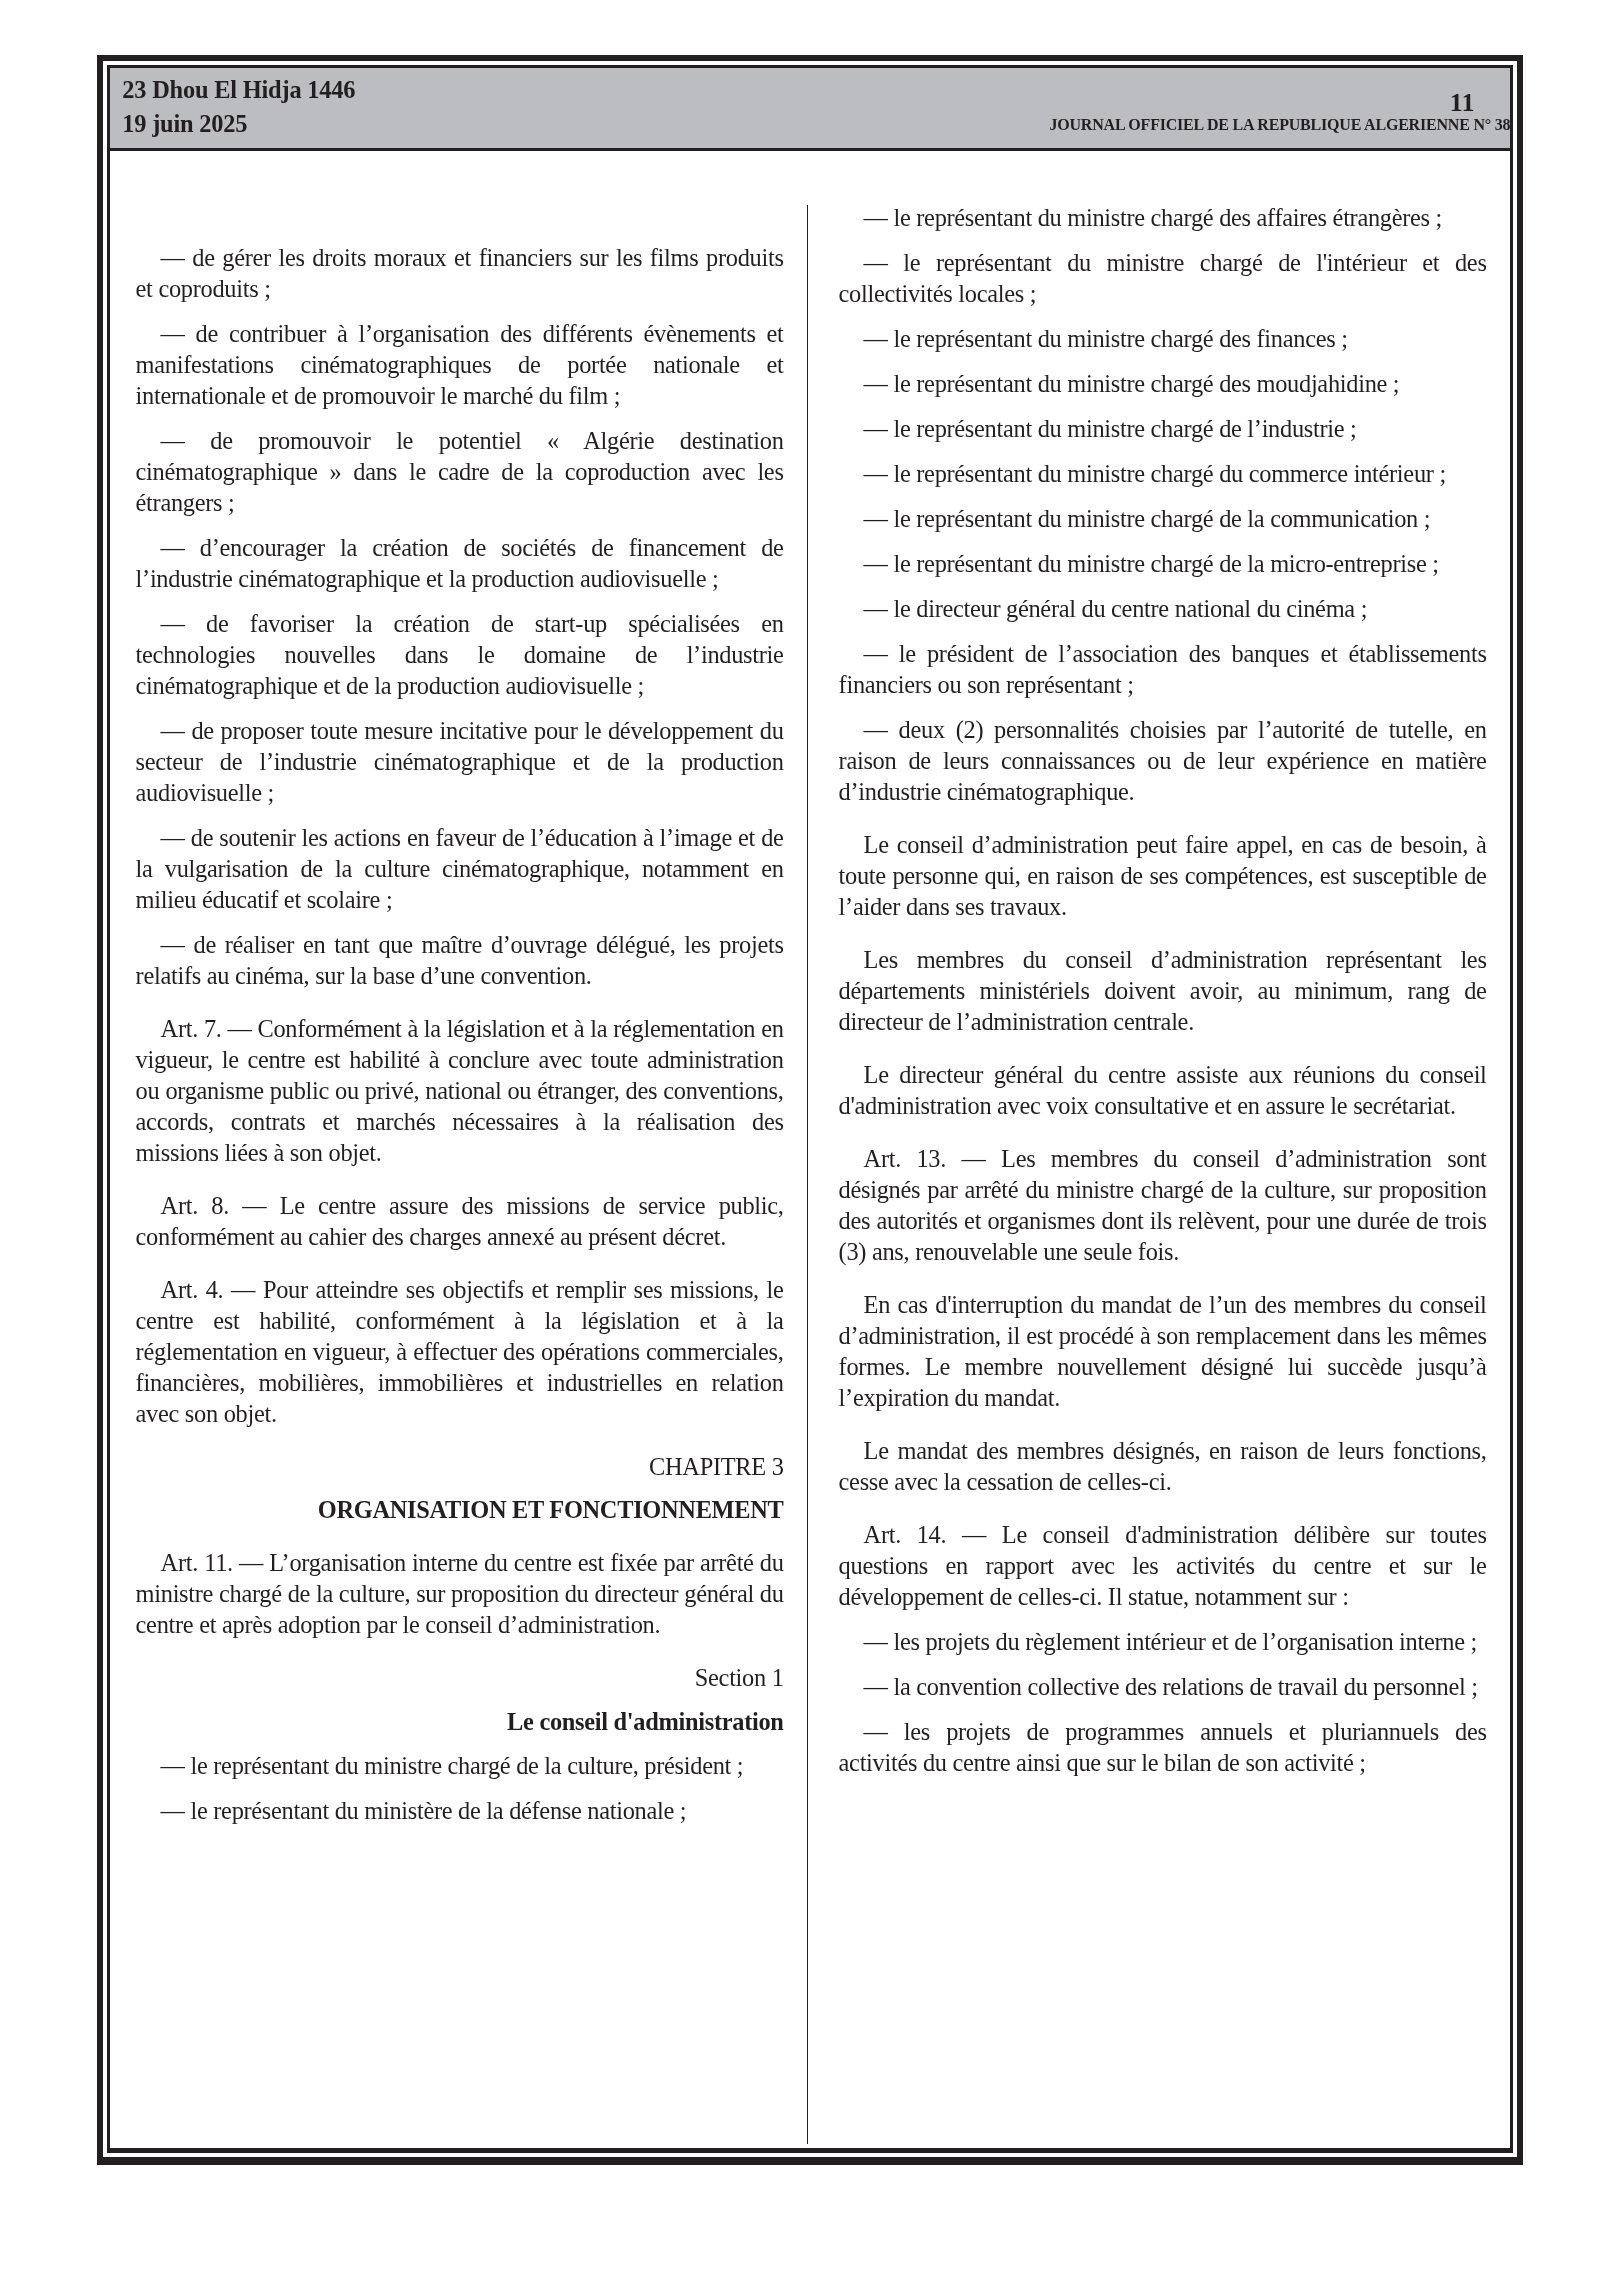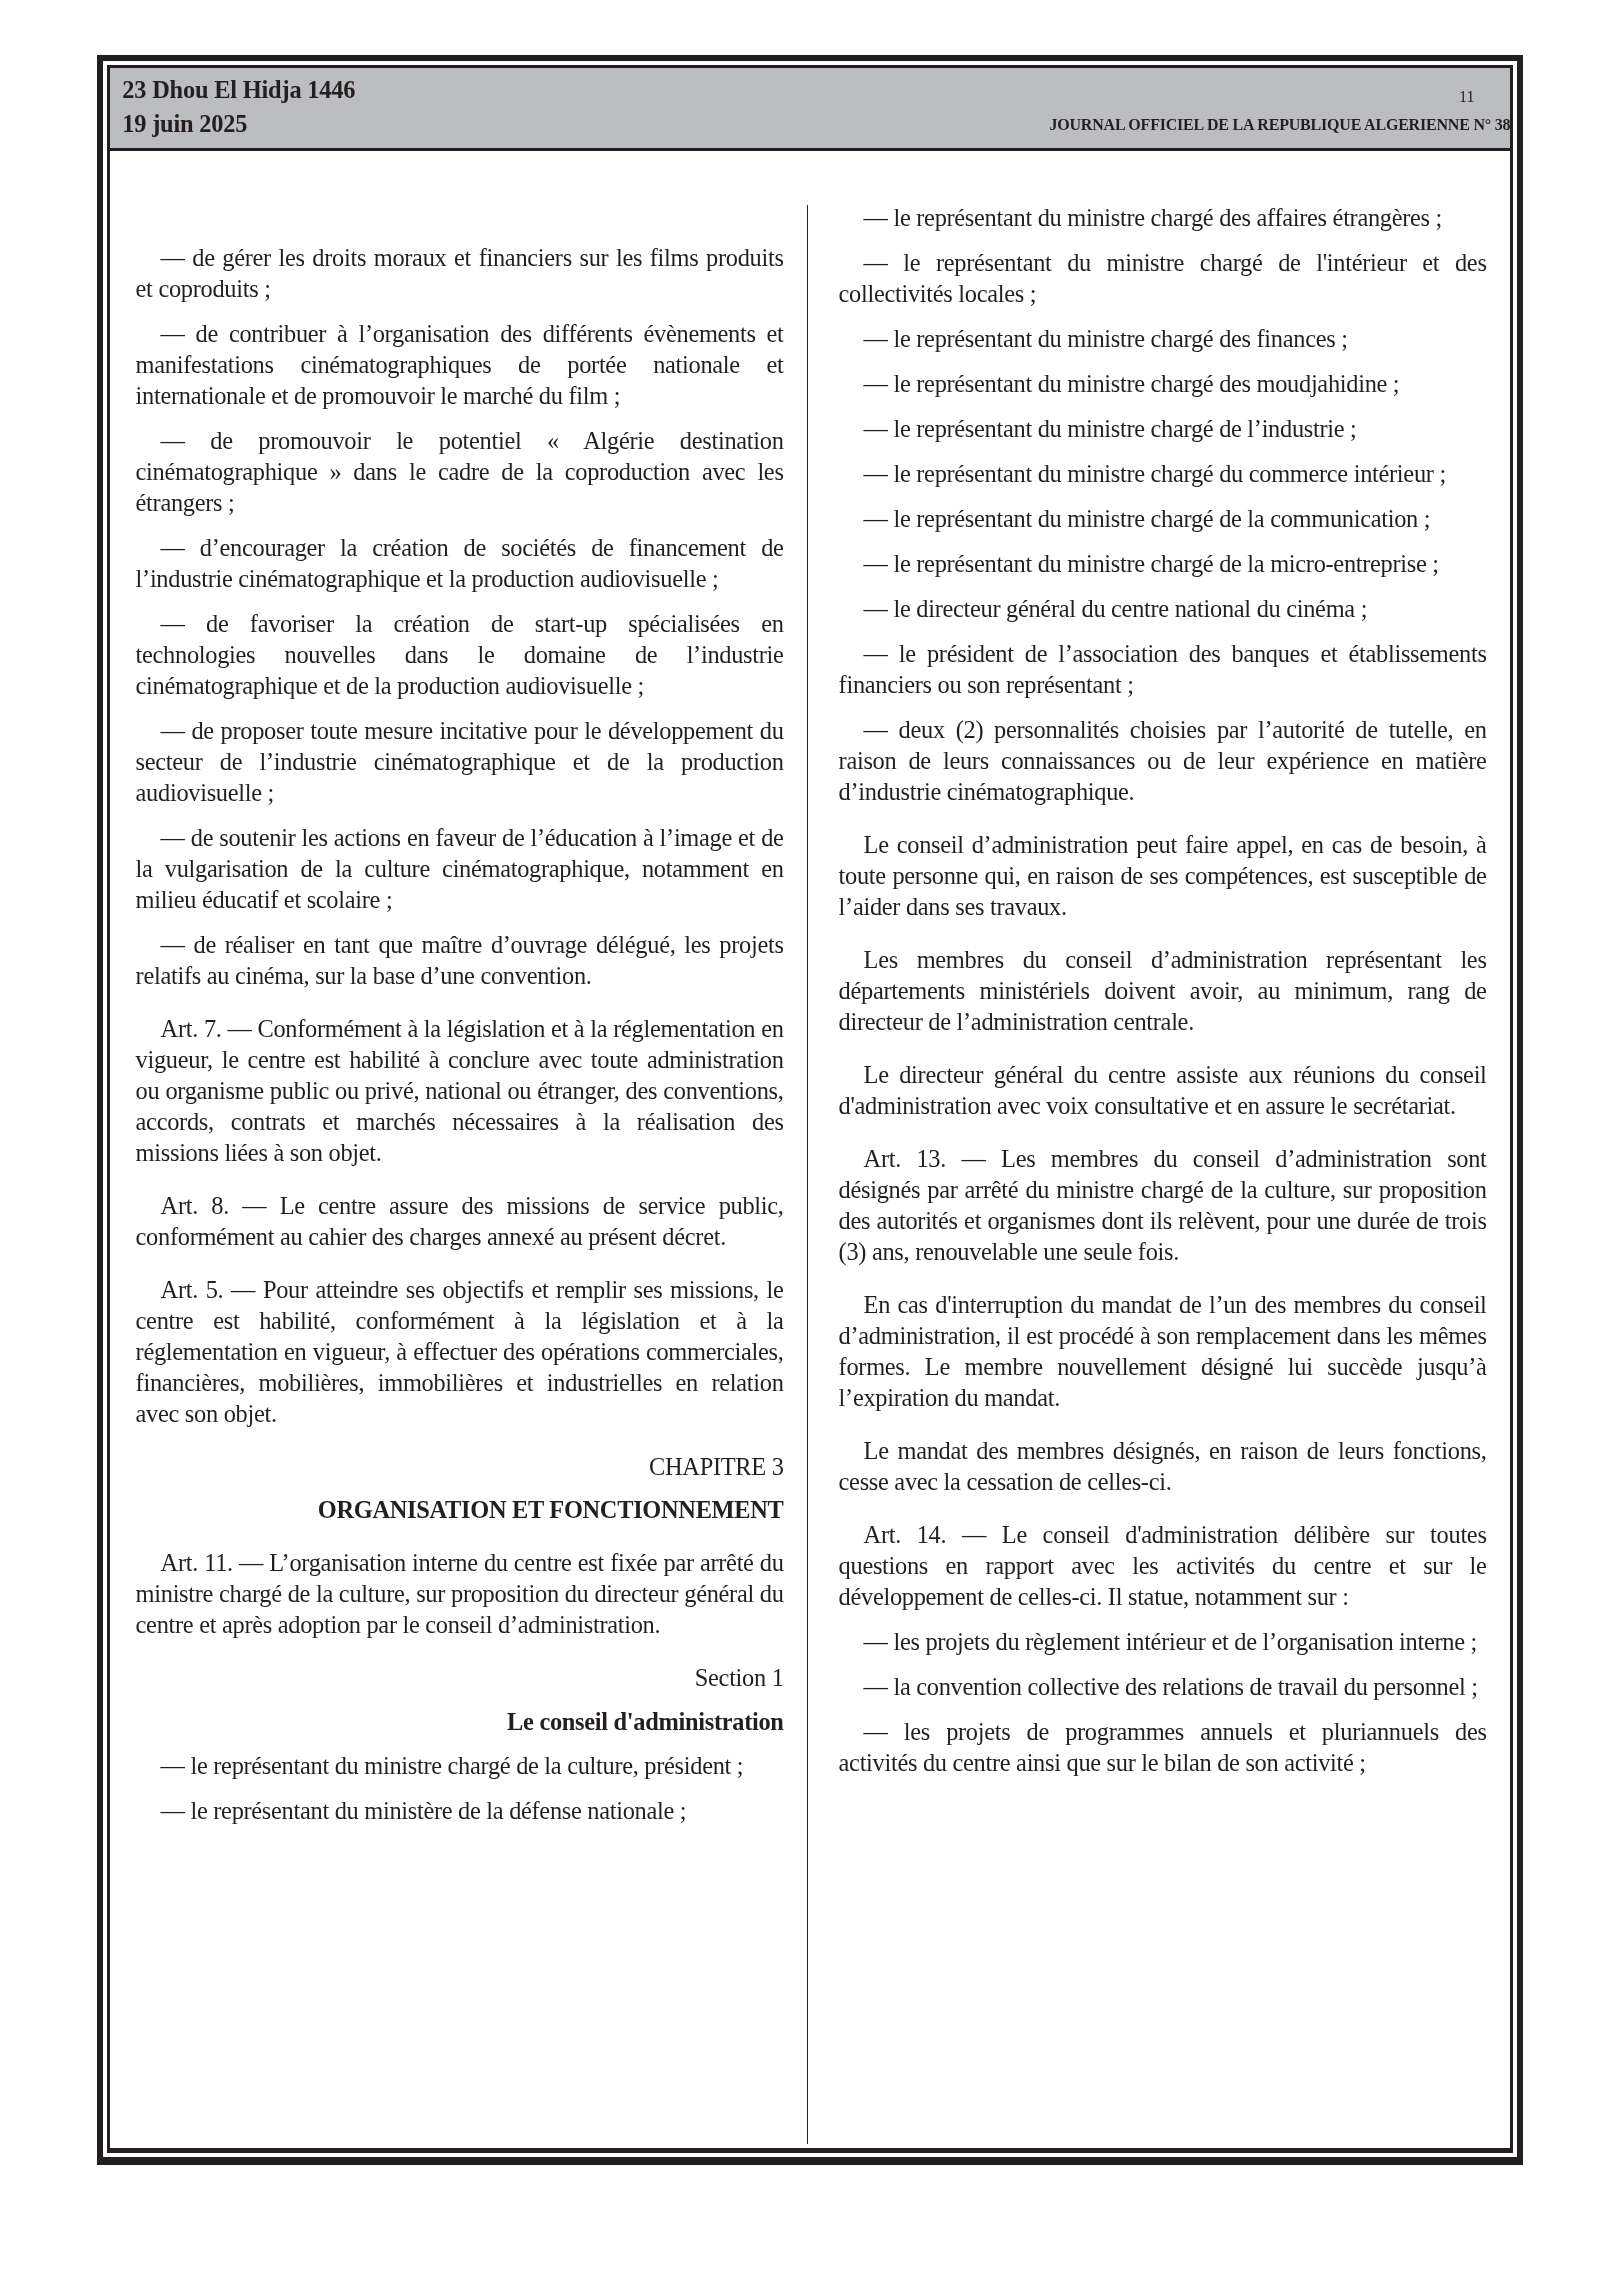--- a/index.html
+++ b/index.html
@@ -10,21 +10,21 @@
                  box-sizing: border-box; border: 6.3px solid #231f20; border-bottom-width: 8.1px; }
   .inner-frame { position: absolute; left: 3.6px; top: 3.6px; right: 3.6px; bottom: 3.6px;
                  box-sizing: border-box; border: 3.6px solid #231f20; border-bottom-width: 5.4px; }
 
   .header { position: absolute; left: 0; top: 0; right: 0; height: 83px; background: #bcbdc0;
             border-bottom: 3.6px solid #231f20; box-sizing: border-box; }
   .header .dates { position: absolute; left: 12.7px; top: 5.4px; font-weight: bold; font-size: 24.4px;
                    line-height: 34px; letter-spacing: -0.2px; }
   .header .title { position: absolute; left: 0; right: 0; top: 20px; text-align: right;
                    font-weight: bold; font-size: 16px; letter-spacing: -0.2px; margin-top: 28px; }
-  .header .page-num { position: absolute; right: 36px; top: 20px; font-weight: normal; font-size: 16px; }
+  .header .page-num { position: absolute; right: 36px; top: 20px; font-weight: bold; font-size: 26px; }
 
   .col { position: absolute; top: 134px; width: 648px; font-size: 24.4px; line-height: 31px;
          text-align: justify; letter-spacing: -0.3px; }
   .col.left { left: 26px; margin-top: 40px; }
   .col.right { left: 729px; }
   .divider { position: absolute; left: 697px; top: 137px; width: 1.8px; height: 1939px; background: #231f20; }
 
   .p { margin: 0 0 14px 0; text-indent: 25px; }
   .p.gap { margin-top: 22px; }
   .heading { text-align: right; text-indent: 0; margin: 0 0 12.7px 0; }
@@ -50,21 +50,21 @@
       <p class="p">— de gérer les droits moraux et financiers sur les films produits et coproduits ;</p>
       <p class="p">— de contribuer à l’organisation des différents évènements et manifestations cinématographiques de portée nationale et internationale et de promouvoir le marché du film ;</p>
       <p class="p">— de promouvoir le potentiel « Algérie destination cinématographique » dans le cadre de la coproduction avec les étrangers ;</p>
       <p class="p">— d’encourager la création de sociétés de financement de l’industrie cinématographique et la production audiovisuelle ;</p>
       <p class="p">— de favoriser la création de start-up spécialisées en technologies nouvelles dans le domaine de l’industrie cinématographique et de la production audiovisuelle ;</p>
       <p class="p">— de proposer toute mesure incitative pour le développement du secteur de l’industrie cinématographique et de la production audiovisuelle ;</p>
       <p class="p">— de soutenir les actions en faveur de l’éducation à l’image et de la vulgarisation de la culture cinématographique, notamment en milieu éducatif et scolaire ;</p>
       <p class="p">— de réaliser en tant que maître d’ouvrage délégué, les projets relatifs au cinéma, sur la base d’une convention.</p>
       <p class="p gap">Art. 7. — Conformément à la législation et à la réglementation en vigueur, le centre est habilité à conclure avec toute administration ou organisme public ou privé, national ou étranger, des conventions, accords, contrats et marchés nécessaires à la réalisation des missions liées à son objet.</p>
       <p class="p gap">Art. 8. — Le centre assure des missions de service public, conformément au cahier des charges annexé au présent décret.</p>
-      <p class="p gap">Art. 5. — Pour atteindre ses objectifs et remplir ses missions, le centre est habilité, conformément à la législation et à la réglementation en vigueur, à effectuer des opérations commerciales, financières, mobilières, immobilières et industrielles en relation avec son objet.</p>
+      <p class="p gap">Art. 4. — Pour atteindre ses objectifs et remplir ses missions, le centre est habilité, conformément à la législation et à la réglementation en vigueur, à effectuer des opérations commerciales, financières, mobilières, immobilières et industrielles en relation avec son objet.</p>
       <p class="heading first">CHAPITRE 3</p>
       <p class="heading bold">ORGANISATION ET FONCTIONNEMENT</p>
       <p class="p gap">Art. 11. — L’organisation interne du centre est fixée par arrêté du ministre chargé de la culture, sur proposition du directeur général du centre et après adoption par le conseil d’administration.</p>
       <p class="heading first">Section 1</p>
       <p class="heading bold">Le conseil d'administration</p>
       <p class="p">— le représentant du ministre chargé de la culture, président ;</p>
       <p class="p">— le représentant du ministère de la défense nationale ;</p>
     </div>
 
     <div class="divider"></div>

